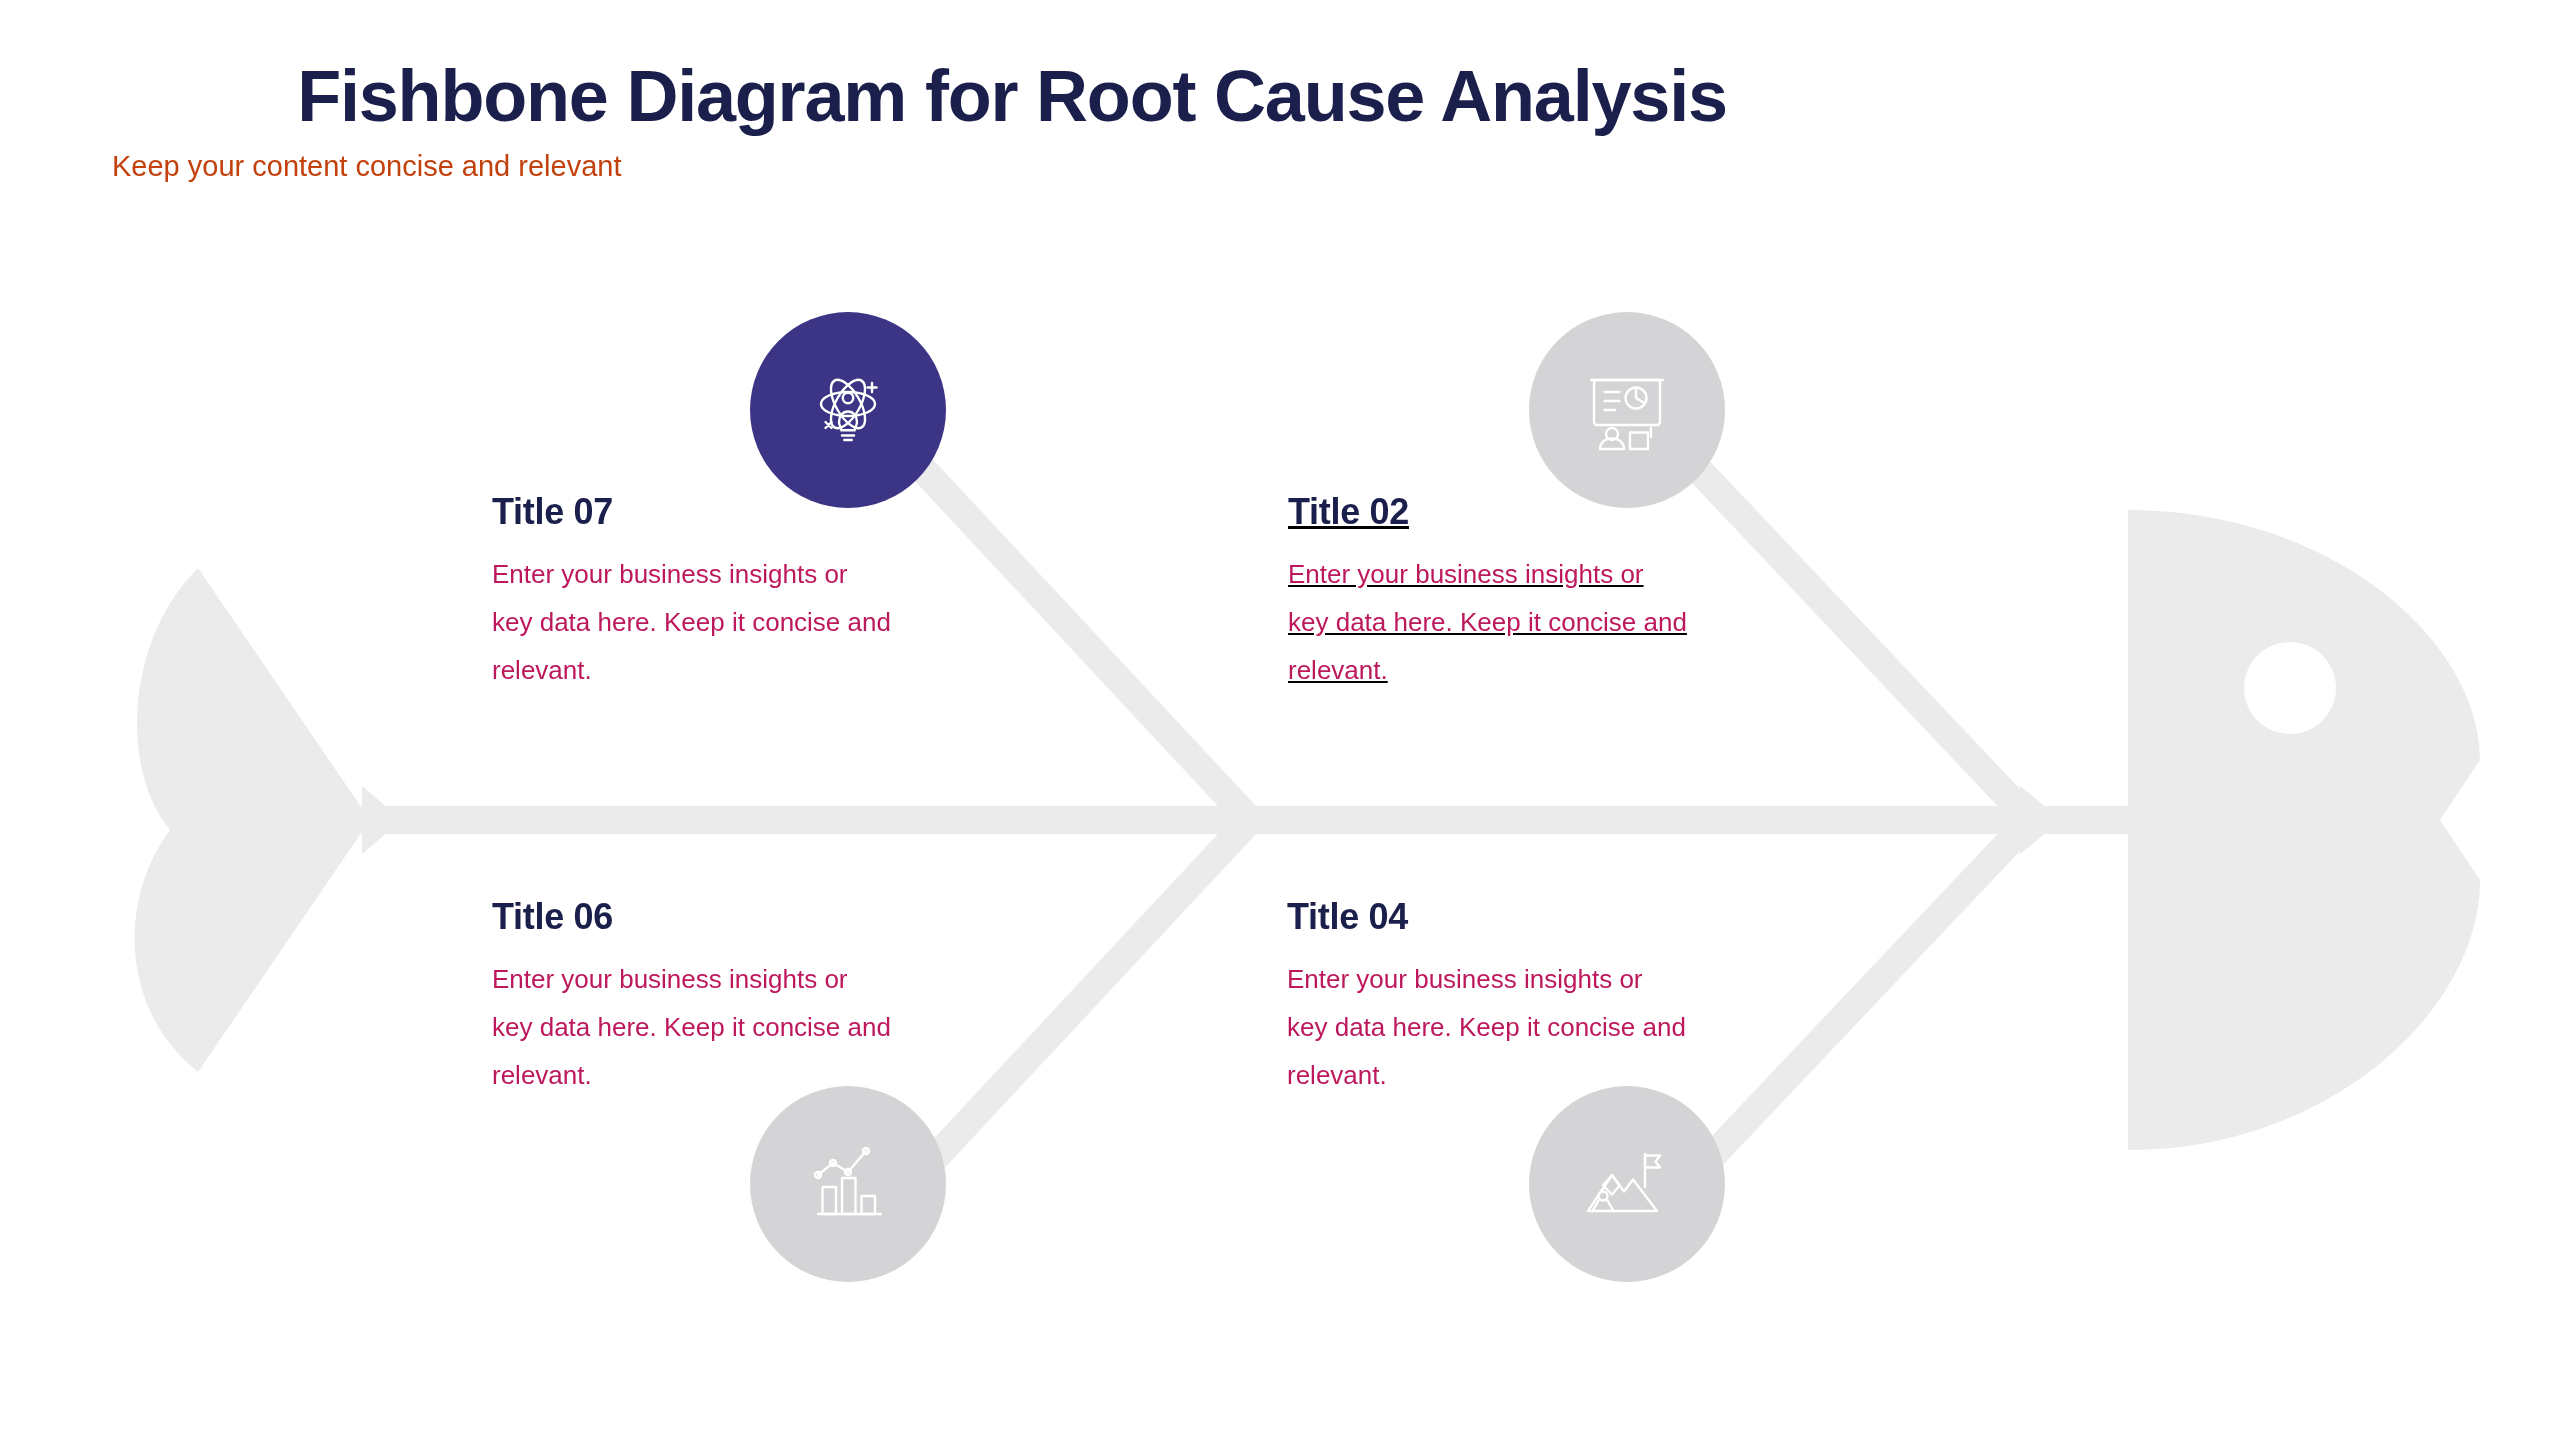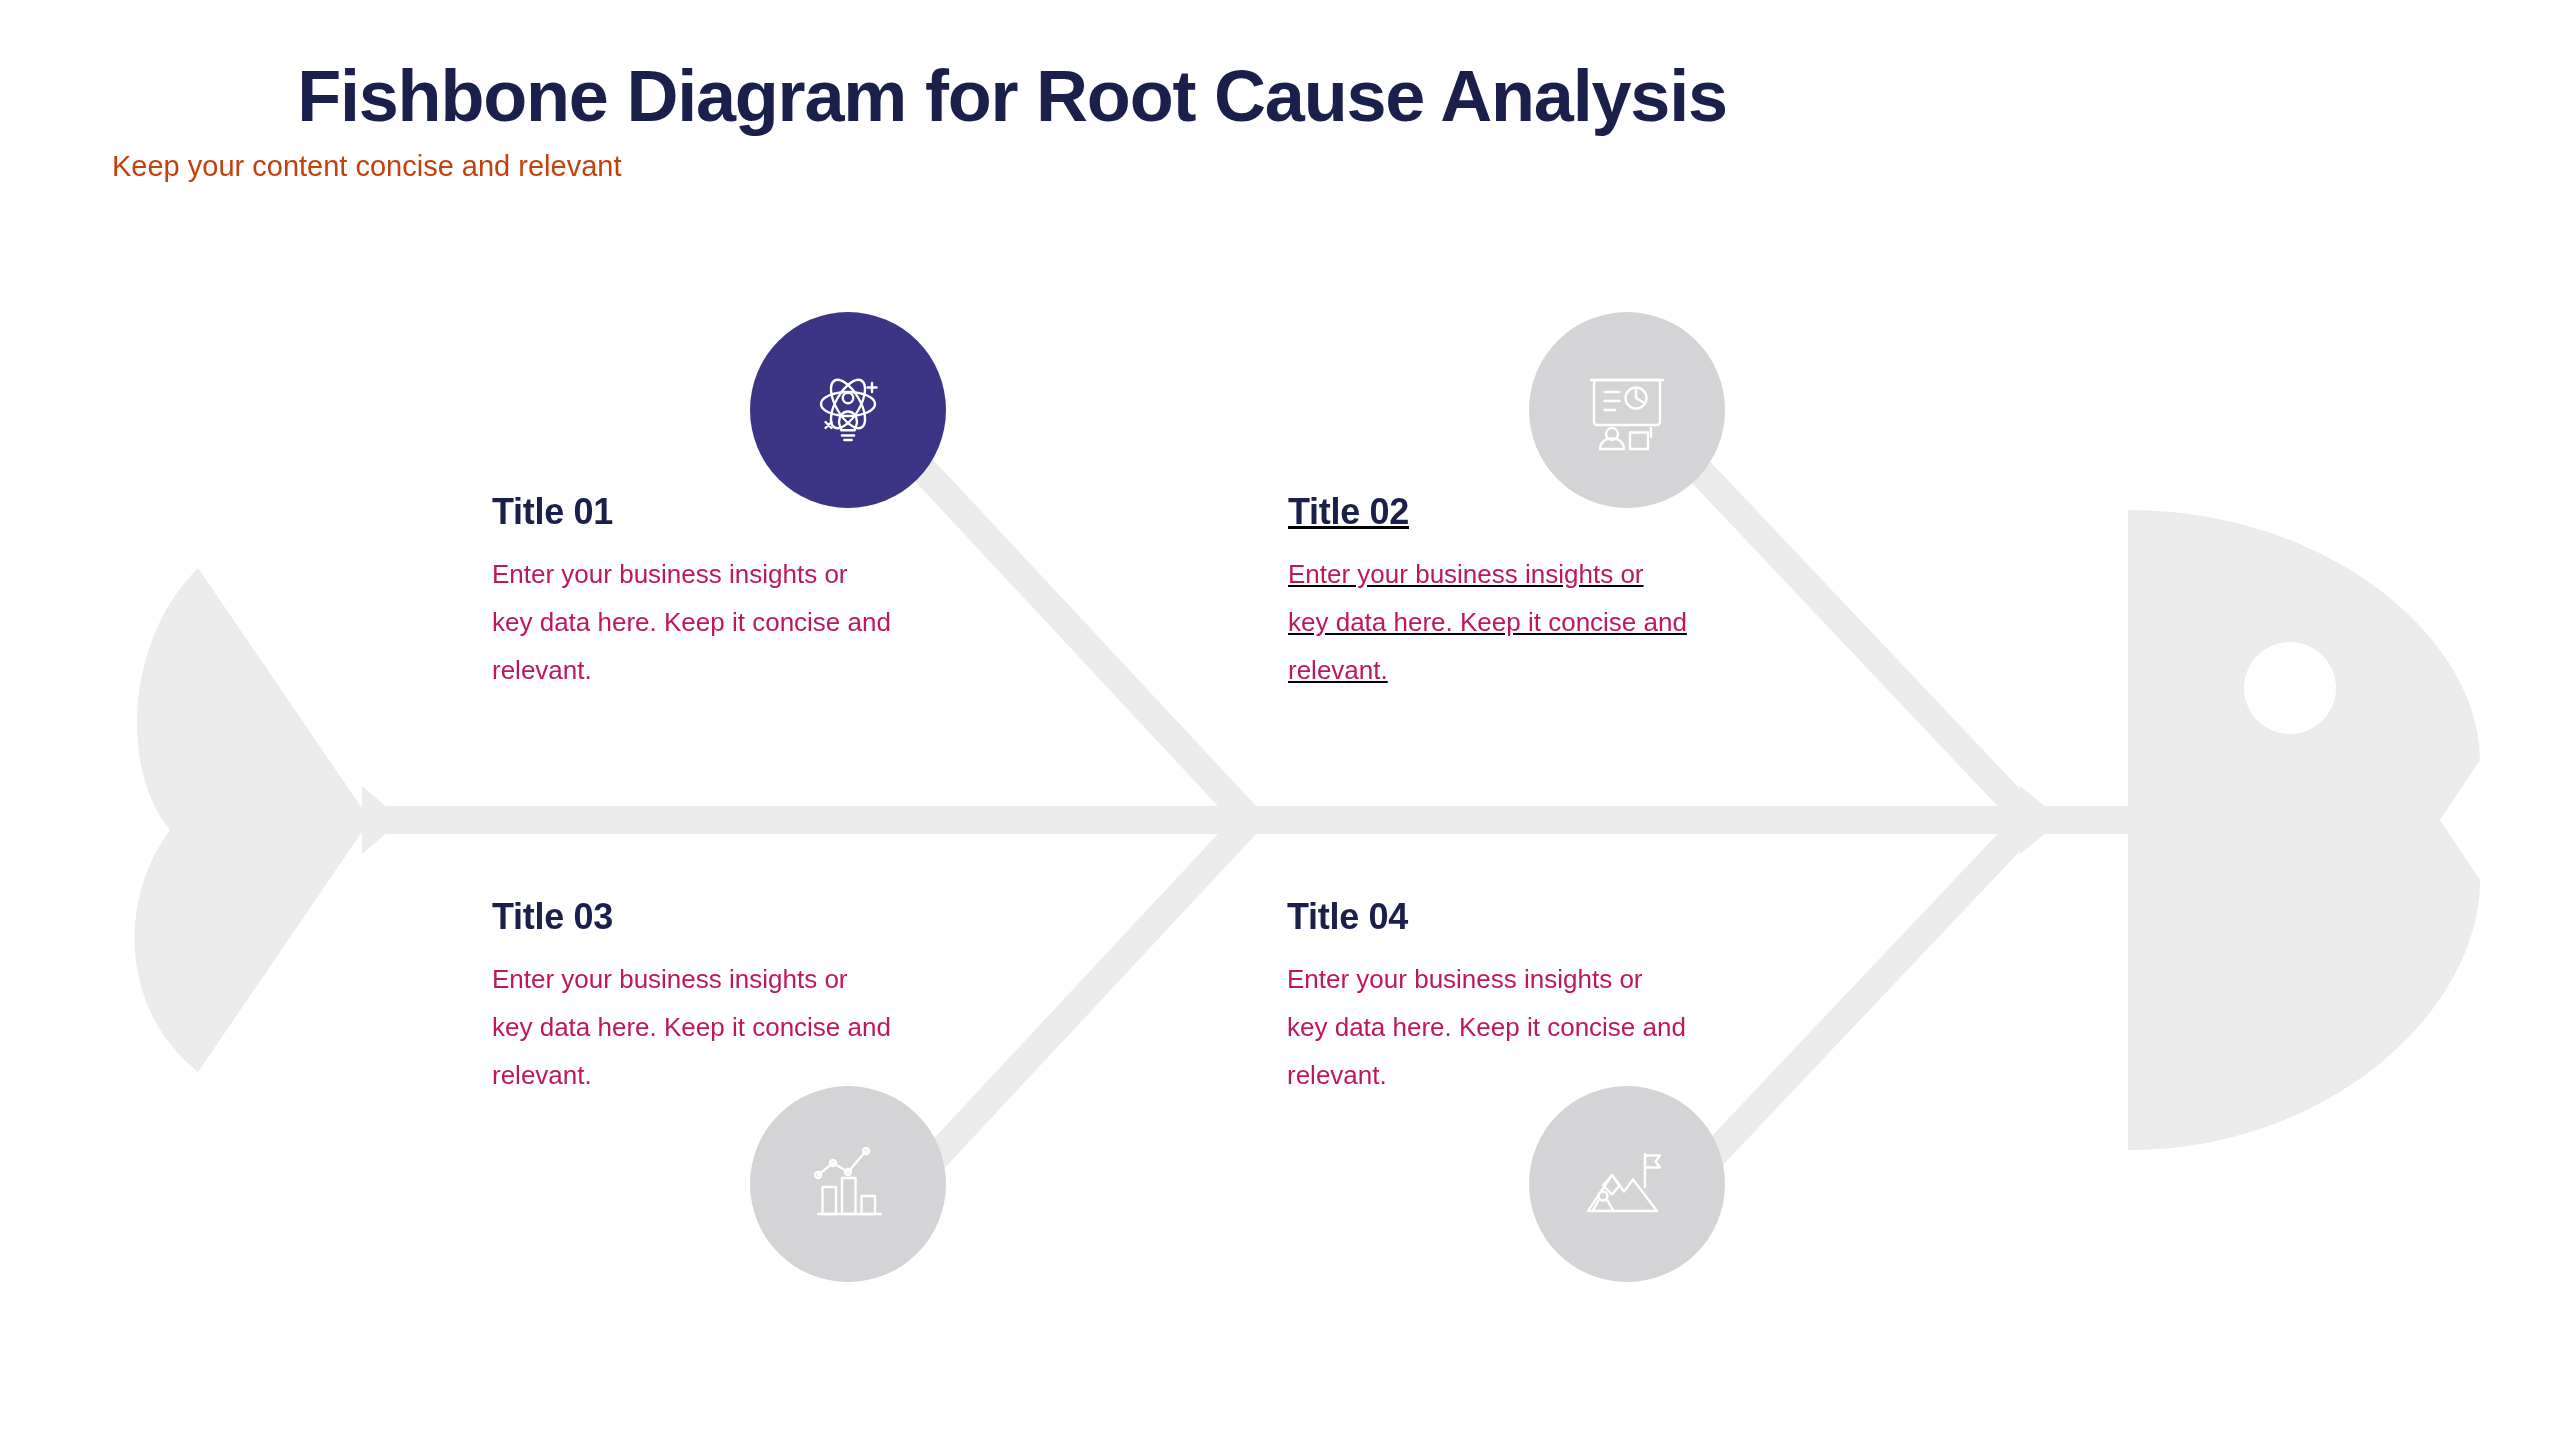--- a/index.html
+++ b/index.html
@@ -195,31 +195,31 @@
       <path d="M6 50L22 26l8 11 6-8 16 21z"></path>
       <path d="M22 26l5 7-5 6-6-6z"></path>
       <line x1="44" y1="12" x2="44" y2="34"></line>
       <path d="M44 13h10l-3 4 3 4H44z"></path>
       <circle cx="16" cy="40" r="3"></circle>
       <path d="M13 43l-4 7M19 43l4 7"></path>
     </svg>
   </div>
 
   <div class="node-text" id="text-1">
-    <h2 class="node-title">Title 01</h2>
+    <h2 class="node-title">Title 07</h2>
     <p class="node-desc">Enter your business insights or key data here. Keep it concise and relevant.</p>
   </div>
 
   <div class="node-text" id="text-2">
     <h2 class="node-title">Title 02</h2>
     <p class="node-desc">Enter your business insights or key data here. Keep it concise and relevant.</p>
   </div>
 
   <div class="node-text" id="text-3">
-    <h2 class="node-title">Title 03</h2>
+    <h2 class="node-title">Title 06</h2>
     <p class="node-desc">Enter your business insights or key data here. Keep it concise and relevant.</p>
   </div>
 
   <div class="node-text" id="text-4">
     <h2 class="node-title">Title 04</h2>
     <p class="node-desc">Enter your business insights or key data here. Keep it concise and relevant.</p>
   </div>
 
 </div>
 

